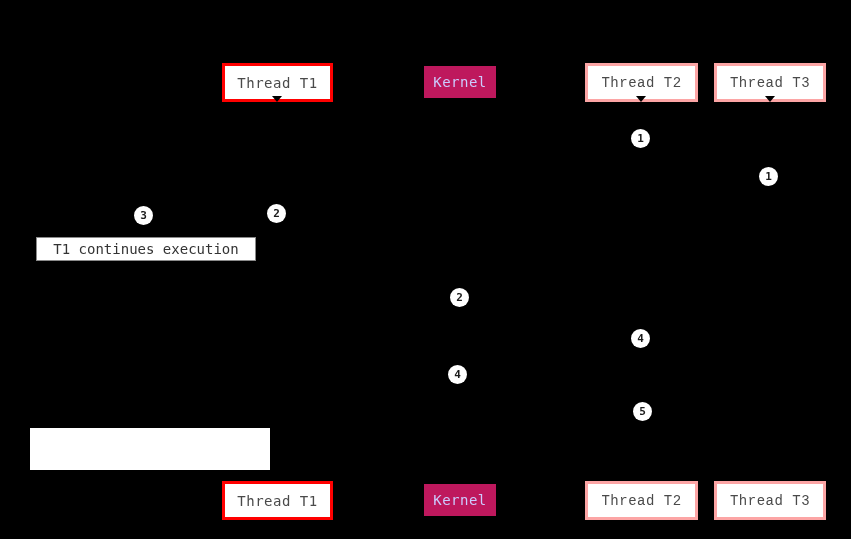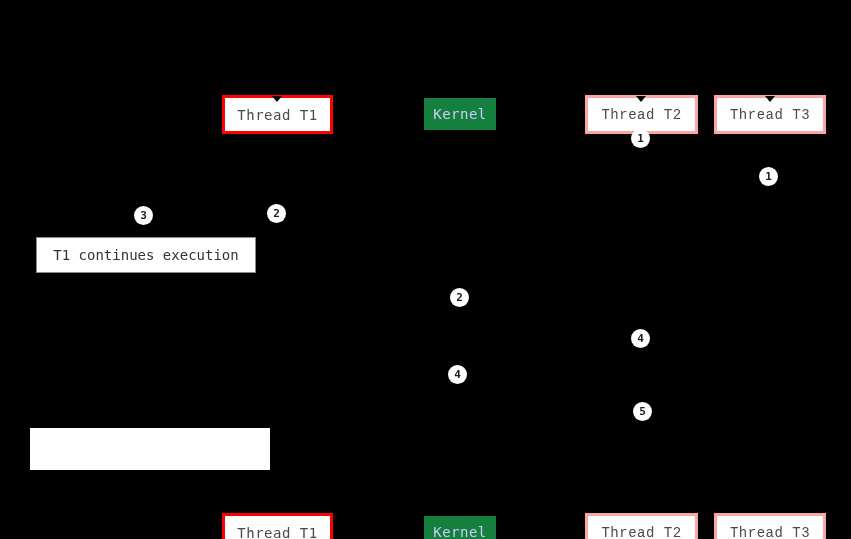--- a/index.html
+++ b/index.html
@@ -26,26 +26,25 @@
 
   .participant {
     background: #ffffff;
     color: #4a4a4a;
     font-size: 14px;
     letter-spacing: 0.5px;
     display: flex;
     align-items: center;
     justify-content: center;
     white-space: nowrap;
-    margin-top: 32px;
   }
   .participant.red-border  { border: 3px solid #ff0000; }
   .participant.blue-border { border: 3px solid #fca5a5; font-family: Liberation Mono, monospace; }
   .participant.kernel {
-    background: #15803d;
+    background: #be185d;
     border: none;
     color: #ccccff;
   }
 
   .tick-down {
     width: 0; height: 0;
     border-left: 5px solid transparent;
     border-right: 5px solid transparent;
     border-top: 6px solid #000000;
   }
@@ -98,21 +97,21 @@
 
   <div class="abs marker" style="left:631px; top:129px;">1</div>
   <div class="abs marker" style="left:759px; top:167px;">1</div>
   <div class="abs marker" style="left:267px; top:204px;">2</div>
   <div class="abs marker" style="left:134px; top:206px;">3</div>
   <div class="abs marker" style="left:450px; top:288px;">2</div>
   <div class="abs marker" style="left:631px; top:329px;">4</div>
   <div class="abs marker" style="left:448px; top:365px;">4</div>
   <div class="abs marker" style="left:633px; top:402px;">5</div>
 
-  <div class="abs note" style="left:36px; top:237px; width:220px; height:36px;text-align:center;">T1 continues execution</div>
+  <div class="abs note" style="left:36px; top:237px; width:220px; height:24px;text-align:center;">T1 continues execution</div>
   <div class="abs note blank" style="left:30px; top:428px; width:240px; height:42px;"></div>
 
   <div class="abs tick-up" style="left:272px; top:481px;"></div>
   <div class="abs tick-up" style="left:636px; top:481px;"></div>
   <div class="abs tick-up" style="left:765px; top:481px;"></div>
 
   <div class="abs participant red-border" style="left:222px; top:481px; width:111px; height:39px;">Thread T1</div>
   <div class="abs participant kernel" style="left:424px; top:484px; width:72px; height:32px;">Kernel</div>
   <div class="abs participant blue-border" style="left:585px; top:481px; width:113px; height:39px;">Thread T2</div>
   <div class="abs participant blue-border" style="left:714px; top:481px; width:112px; height:39px;">Thread T3</div>

